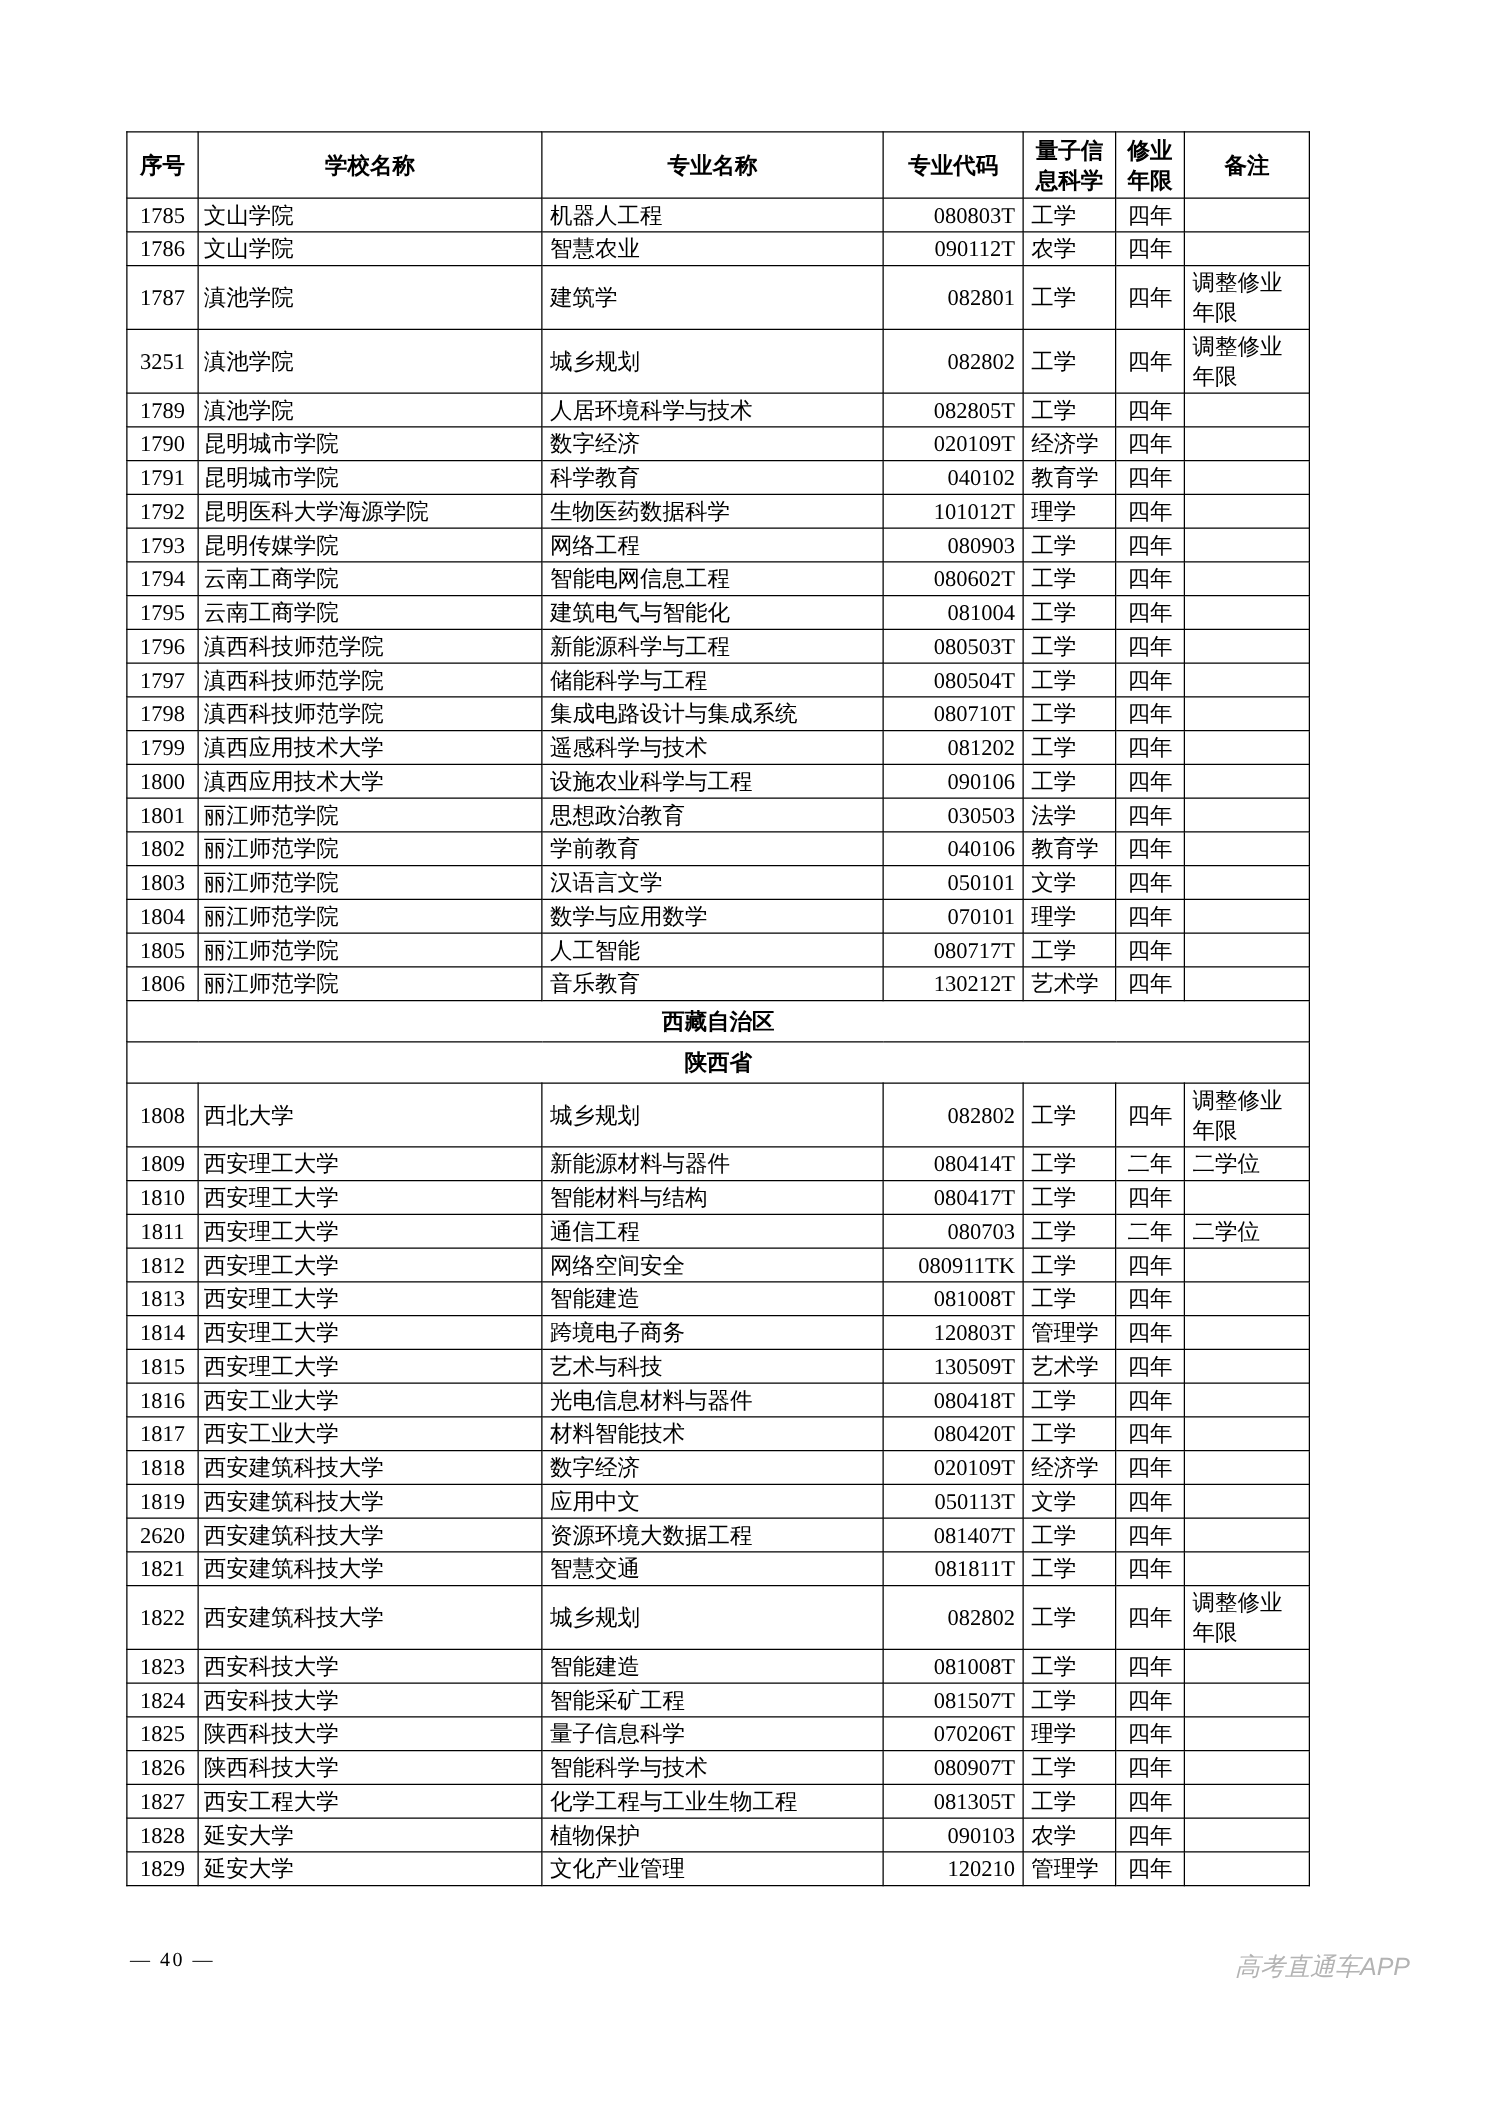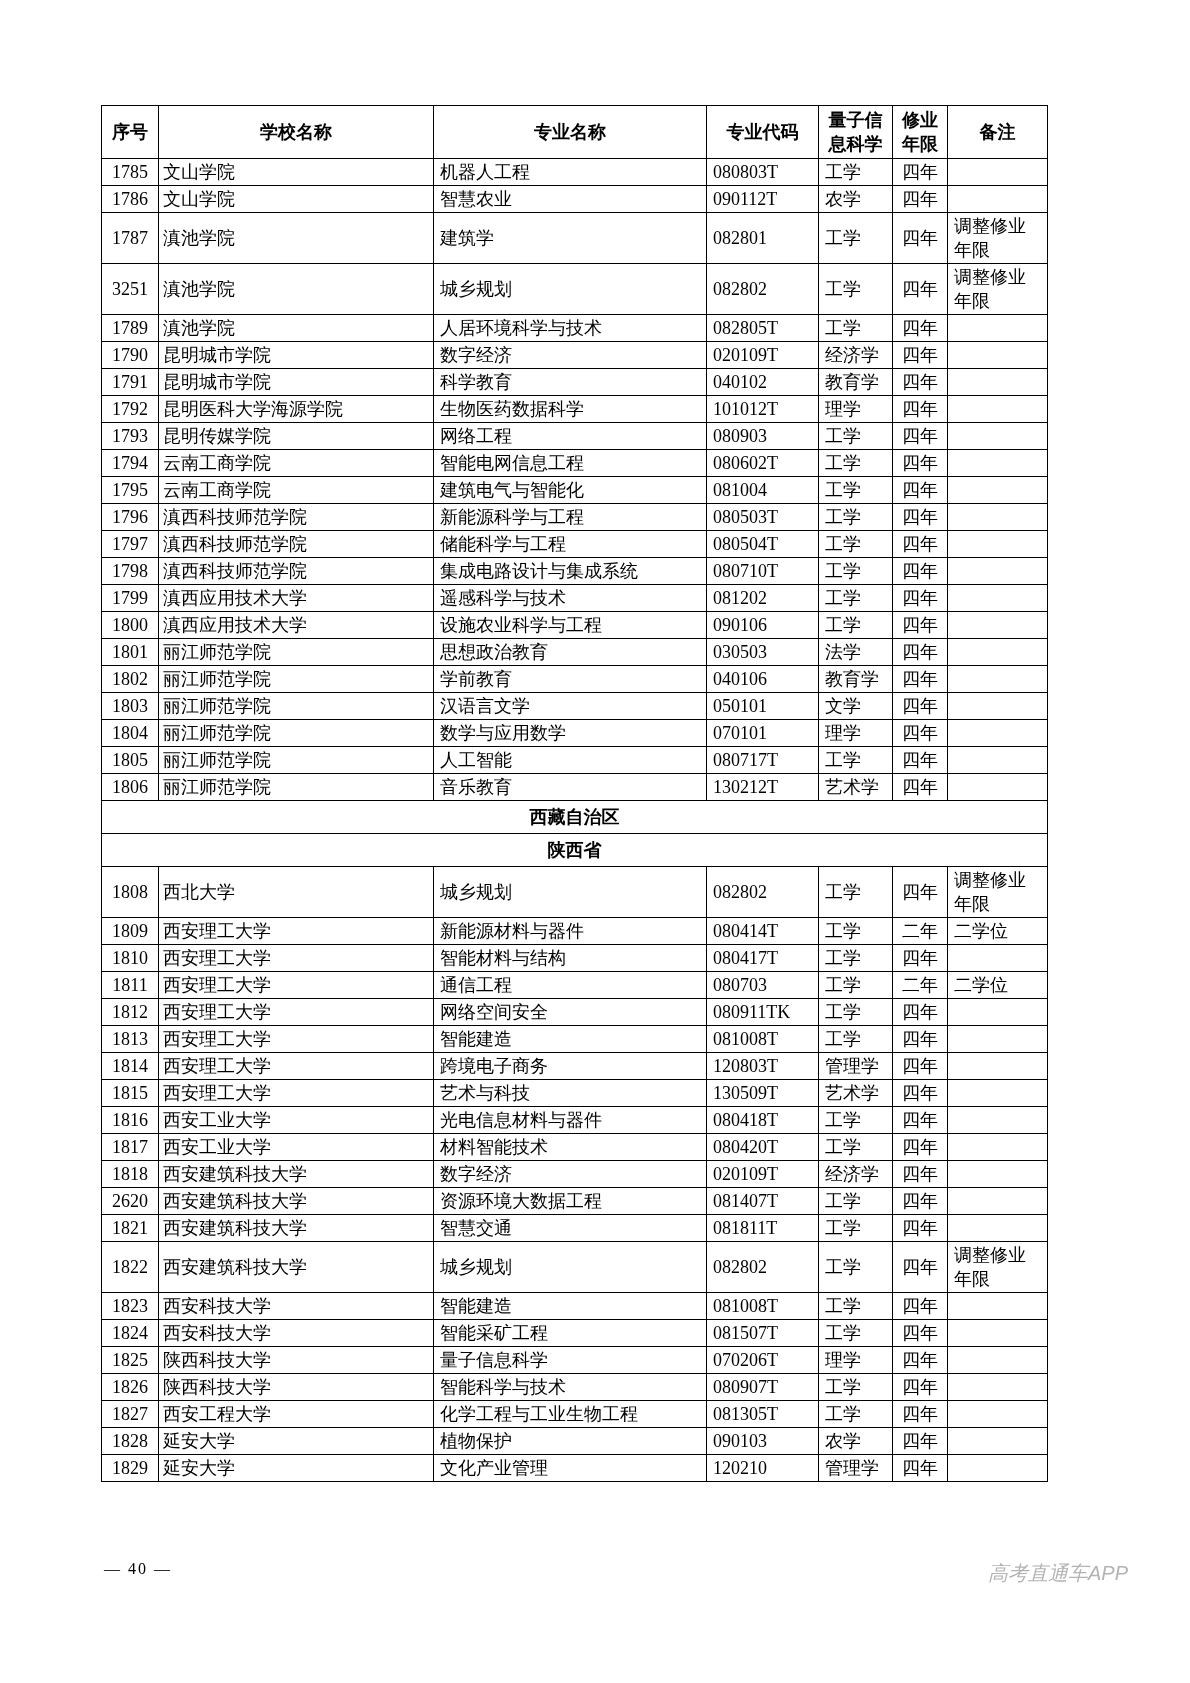--- a/index.html
+++ b/index.html
@@ -33,21 +33,21 @@
     vertical-align:middle;
   }
   th {
     font-weight:bold;
     text-align:center;
     padding:2px 2px;
   }
   .col-0 { text-align:center; padding:1px 2px; }
   .col-1 { text-align:left; padding:1px 2px 1px 4px; }
   .col-2 { text-align:left; }
-  .col-3 { text-align:left; }
+  .col-3 { text-align:right; }
   .col-4 { text-align:left; }
   .col-5 { text-align:center; padding:1px 2px; }
   .col-6 { text-align:left; }
   .section-cell {
     text-align:center;
     font-weight:bold;
     padding:4px 0;
   }
   .footer-page {
     position:absolute;
@@ -391,20 +391,29 @@
           <tr>
             <td class="col-0">1818</td>
             <td class="col-1">西安建筑科技大学</td>
             <td class="col-2">数字经济</td>
             <td class="col-3">020109T</td>
             <td class="col-4">经济学</td>
             <td class="col-5">四年</td>
             <td class="col-6"></td>
           </tr>
           <tr>
+            <td class="col-0">1819</td>
+            <td class="col-1">西安建筑科技大学</td>
+            <td class="col-2">应用中文</td>
+            <td class="col-3">050113T</td>
+            <td class="col-4">文学</td>
+            <td class="col-5">四年</td>
+            <td class="col-6"></td>
+          </tr>
+          <tr>
             <td class="col-0">2620</td>
             <td class="col-1">西安建筑科技大学</td>
             <td class="col-2">资源环境大数据工程</td>
             <td class="col-3">081407T</td>
             <td class="col-4">工学</td>
             <td class="col-5">四年</td>
             <td class="col-6"></td>
           </tr>
           <tr>
             <td class="col-0">1821</td>

